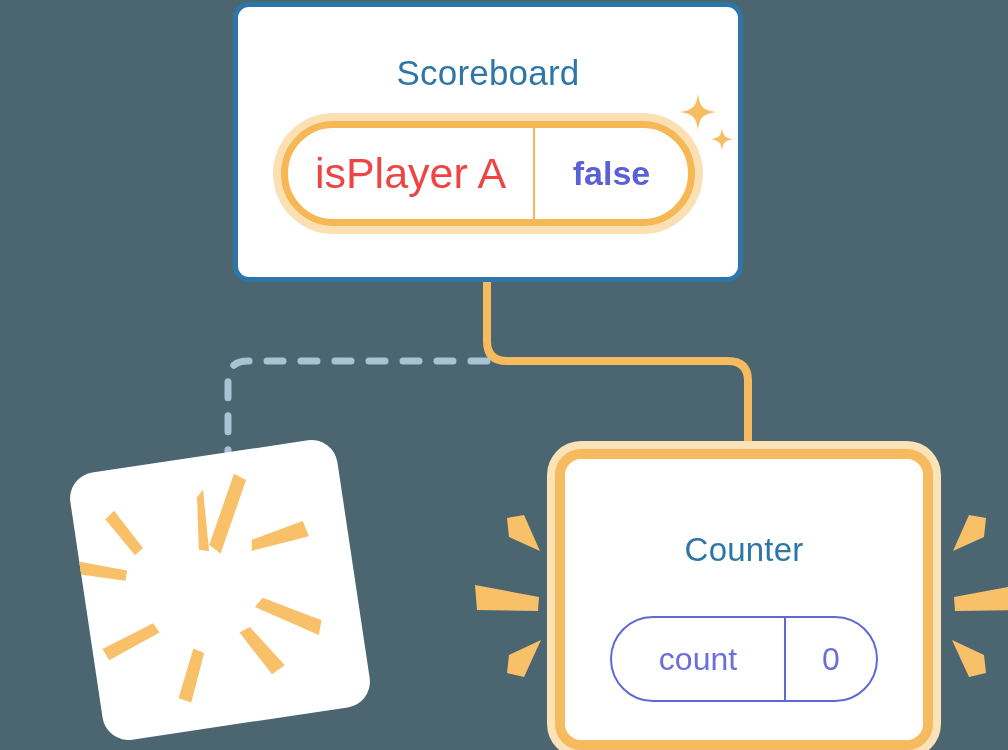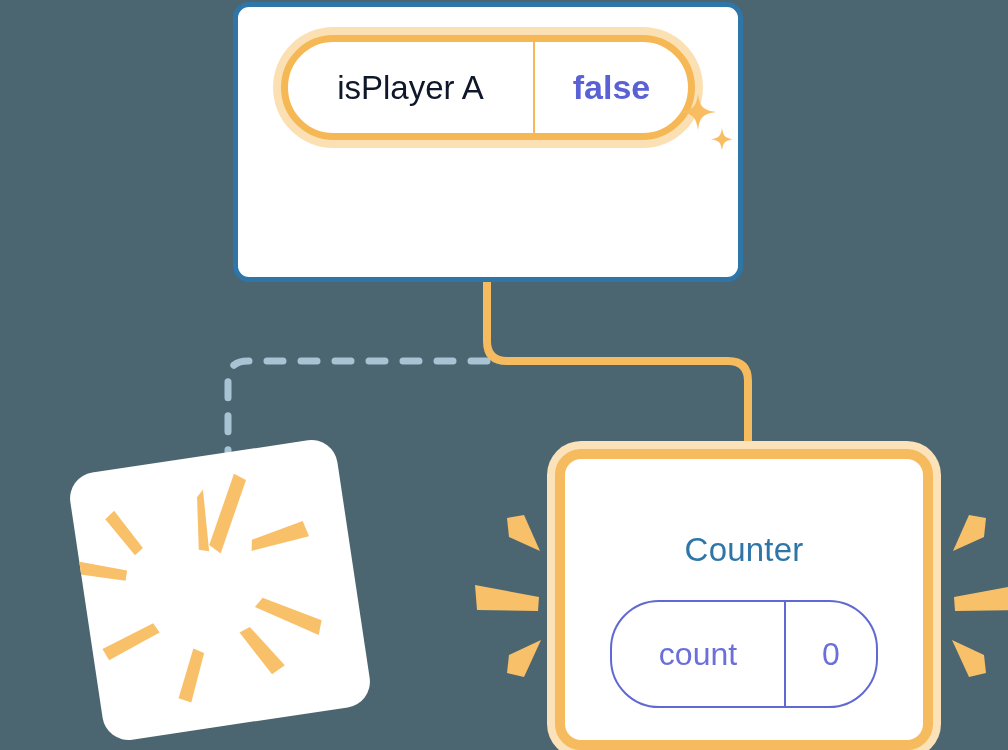--- a/index.html
+++ b/index.html
@@ -63,22 +63,22 @@
     box-sizing: border-box;
     display: flex;
     align-items: stretch;
     background: #ffffff;
   }
   #scoreboard-pill .pill-key {
     flex: 0 0 245px;
     display: flex;
     align-items: center;
     justify-content: center;
-    color: #0f172a;
-    font-size: 33px;
+    color: #ef4444;
+    font-size: 43px;
     font-weight: 400;
     border-right: 2px solid #f6b755;
   }
   #scoreboard-pill .pill-val {
     flex: 1;
     display: flex;
     align-items: center;
     justify-content: center;
     color: #5a61d6;
     font-size: 34px;
@@ -103,23 +103,23 @@
     height: 301px;
     border: 10px solid #f7bb5f;
     border-radius: 26px;
     box-shadow: 0 0 0 8px #fbe2b9;
   }
   #counter-card .card-title {
     margin-top: 72px;
     font-size: 33px;
   }
   #counter-pill {
-    margin: 31px auto 0 auto;
+    margin: 47px auto 0 auto;
     width: 268px;
-    height: 108px;
+    height: 86px;
     border-radius: 49px;
     border: 2px solid #6068d4;
     box-sizing: border-box;
     display: flex;
     align-items: stretch;
     background: #ffffff;
   }
   #counter-pill .pill-key {
     flex: 0 0 172px;
     display: flex;
@@ -179,20 +179,21 @@
 <div id="stage">
 
   <svg id="connectors" viewBox="0 0 1008 750" xmlns="http://www.w3.org/2000/svg">
 
     <path d="M 487 361 L 248 361 Q 228 361 228 381 L 228 470" fill="none" stroke="#a8c3d4" stroke-width="7" stroke-linecap="round" stroke-dasharray="16 18"></path>
 
     <path d="M 487 281 L 487 341 Q 487 361 507 361 L 728 361 Q 748 361 748 381 L 748 452" fill="none" stroke="#f7bb5f" stroke-width="8" stroke-linecap="butt"></path>
   </svg>
 
   <div class="card" id="scoreboard-card">
+    <div class="card-title">Scoreboard</div>
     <div class="pill-wrap">
       <div id="scoreboard-pill">
         <div class="pill-key">isPlayer A</div>
         <div class="pill-val">false</div>
       </div>
     </div>
   </div>
 
   <svg class="sparkles" viewBox="0 0 60 64" xmlns="http://www.w3.org/2000/svg">
     <path fill="#f9bd61" d="M22 0 C24 13 27 16 40 18 C27 20 24 23 22 36 C20 23 17 20 4 18 C17 16 20 13 22 0 Z"></path>

